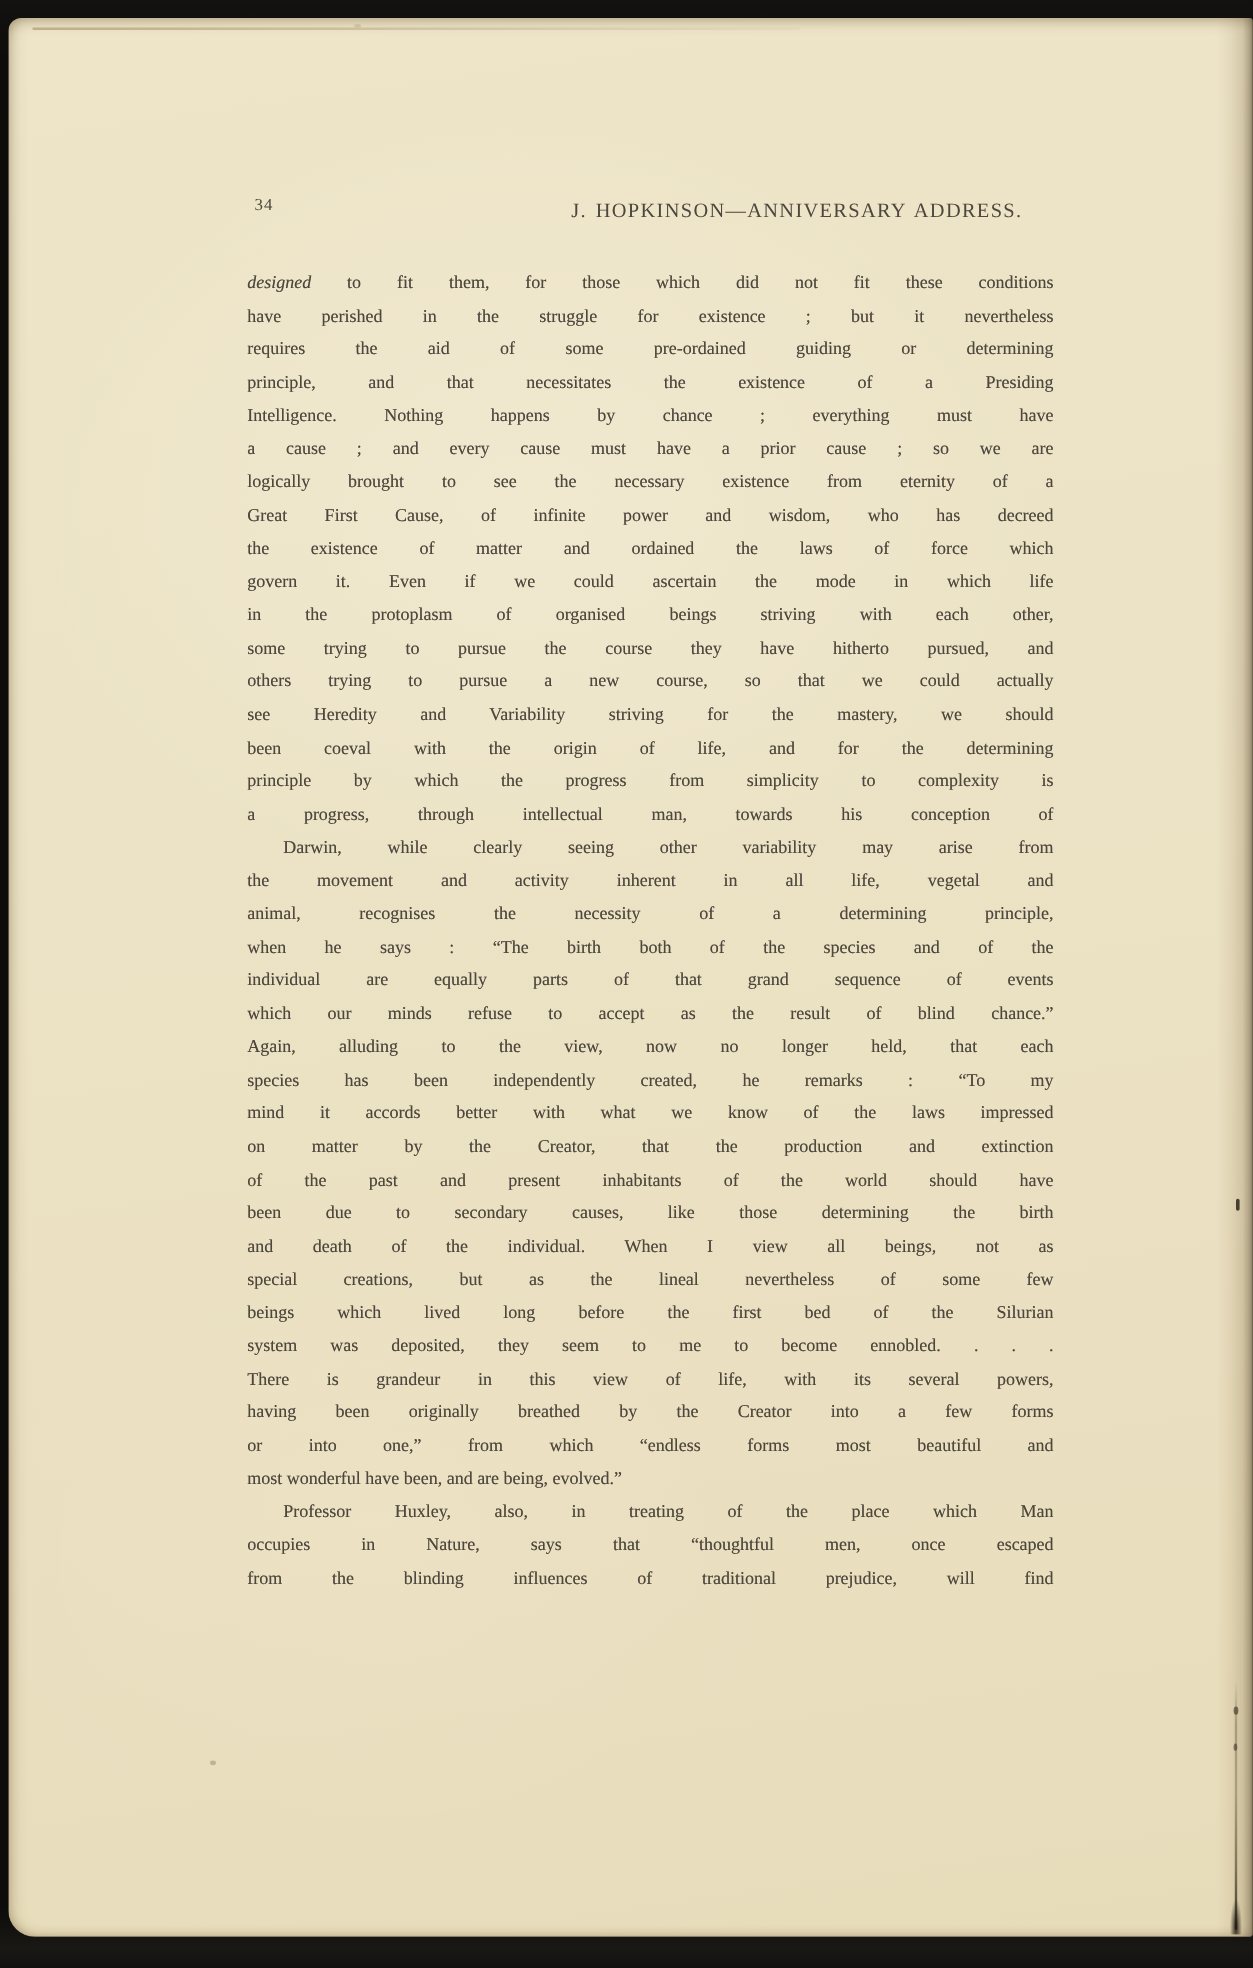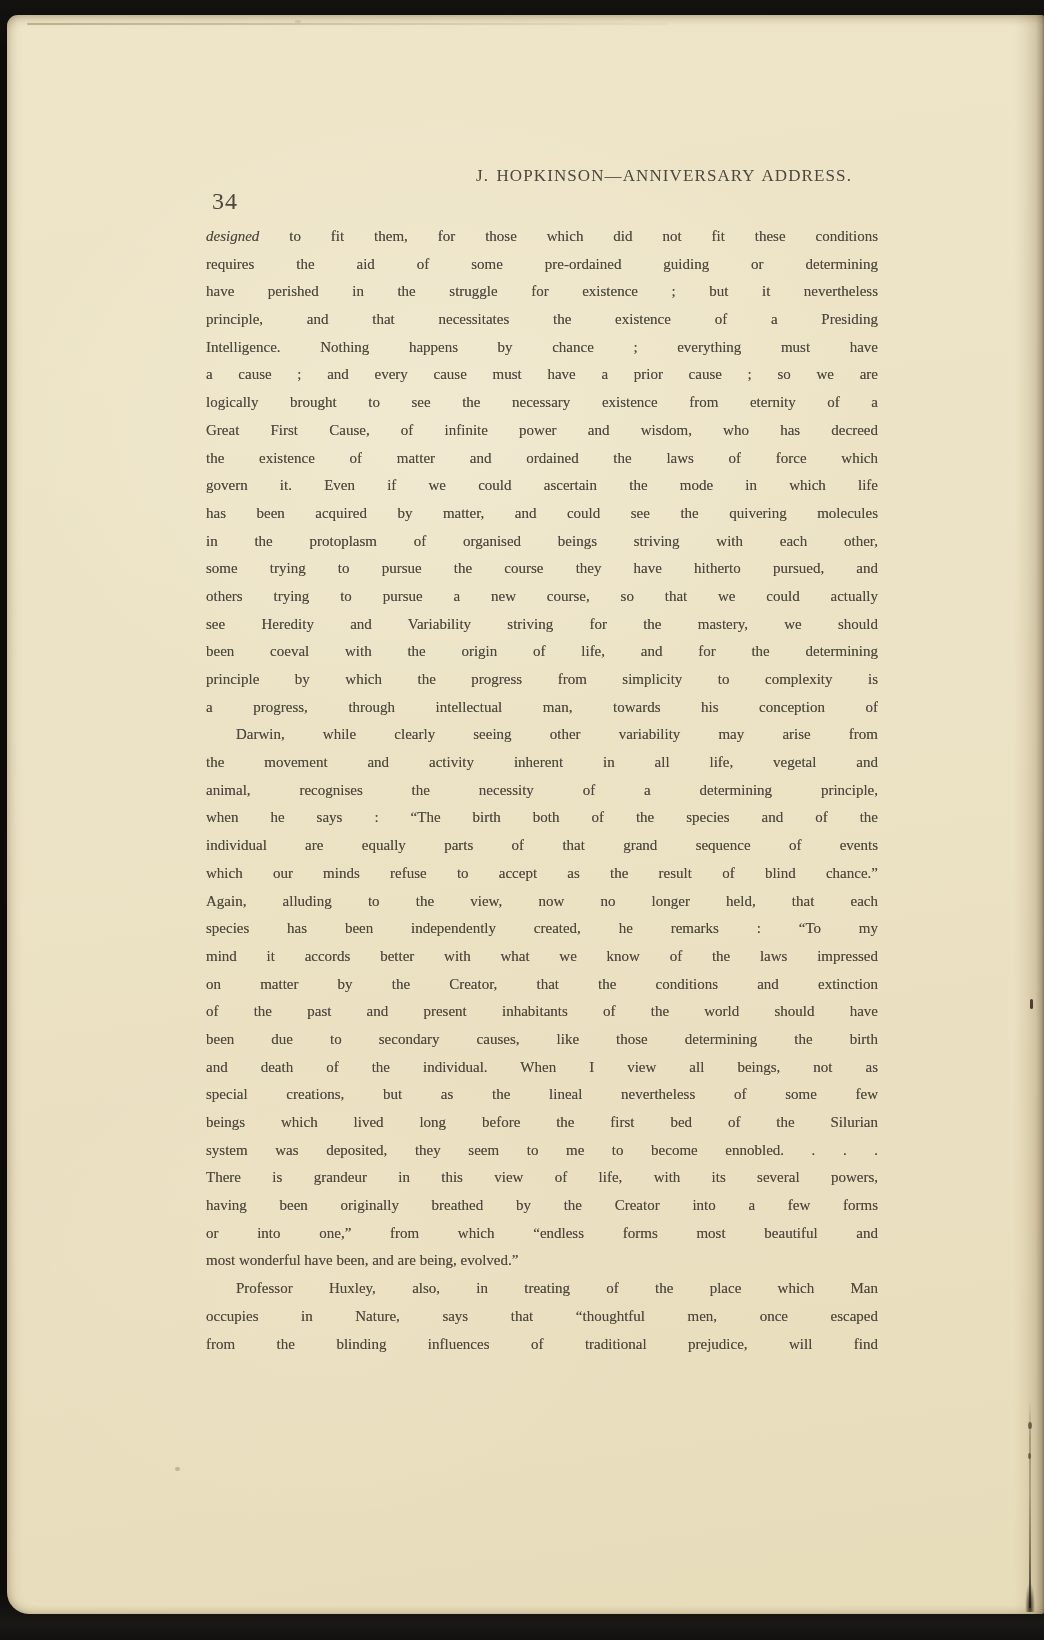--- a/index.html
+++ b/index.html
@@ -32,21 +32,21 @@
       rgba(115,92,52,0.22) 72%,
       rgba(85,68,38,0.40) 92%,
       rgba(60,48,28,0.55) 100%);
   }
   .header {
     position: absolute; left: 199px; top: 148px; width: 672px; height: 24px;
     color: var(--ink); letter-spacing: 0.5px;
   }
   .pagenum {
     position: absolute; left: 6px; top: 1px;
-    font-size: 24px; letter-spacing: 1px; margin-top: 24px;
+    font-size: 14px; letter-spacing: 1px;
   }
   .running-title {
     position: absolute; left: 0; right: 26px; top: 3px;
     text-align: right;
     font-size: 17px; letter-spacing: 1.1px; word-spacing: 2px;
   }
   .text-block {
     position: absolute; left: 199px; top: 208px; width: 672px;
     font-size: 15px; line-height: 27.7px;
     color: var(--ink);
@@ -92,47 +92,46 @@
 <div class="page">
   <div class="top-edge-line"></div>
 
   <div class="header">
     <span class="pagenum">34</span>
     <span class="running-title">J. HOPKINSON—ANNIVERSARY ADDRESS.</span>
   </div>
 
   <div class="text-block">
       <div class="line"><span class="it">designed</span><span> to fit them, for those which did not fit these conditions</span></div>
+      <div class="line"><span>have perished in the struggle for existence ; but it nevertheless</span></div>
       <div class="line"><span>requires the aid of some pre-ordained guiding or determining</span></div>
-      <div class="line"><span>have perished in the struggle for existence ; but it nevertheless</span></div>
       <div class="line"><span>principle, and that necessitates the existence of a Presiding</span></div>
       <div class="line"><span>Intelligence. Nothing happens by chance ; everything must have</span></div>
       <div class="line"><span>a cause ; and every cause must have a prior cause ; so we are</span></div>
       <div class="line"><span>logically brought to see the necessary existence from eternity of a</span></div>
       <div class="line"><span>Great First Cause, of infinite power and wisdom, who has decreed</span></div>
       <div class="line"><span>the existence of matter and ordained the laws of force which</span></div>
       <div class="line"><span>govern it. Even if we could ascertain the mode in which life</span></div>
-      <div class="line"><span>has been acquired by matter, and could see the quivering molecules</span></div>
       <div class="line"><span>in the protoplasm of organised beings striving with each other,</span></div>
       <div class="line"><span>some trying to pursue the course they have hitherto pursued, and</span></div>
       <div class="line"><span>others trying to pursue a new course, so that we could actually</span></div>
       <div class="line"><span>see Heredity and Variability striving for the mastery, we should</span></div>
       <div class="line"><span>been coeval with the origin of life, and for the determining</span></div>
       <div class="line"><span>principle by which the progress from simplicity to complexity is</span></div>
       <div class="line"><span>a progress, through intellectual man, towards his conception of</span></div>
       <div class="line indent"><span>Darwin, while clearly seeing other variability may arise from</span></div>
       <div class="line"><span>the movement and activity inherent in all life, vegetal and</span></div>
       <div class="line"><span>animal, recognises the necessity of a determining principle,</span></div>
       <div class="line"><span>when he says : “The birth both of the species and of the</span></div>
       <div class="line"><span>individual are equally parts of that grand sequence of events</span></div>
       <div class="line"><span>which our minds refuse to accept as the result of blind chance.”</span></div>
       <div class="line"><span>Again, alluding to the view, now no longer held, that each</span></div>
       <div class="line"><span>species has been independently created, he remarks : “To my</span></div>
       <div class="line"><span>mind it accords better with what we know of the laws impressed</span></div>
-      <div class="line"><span>on matter by the Creator, that the conditions and extinction</span></div>
+      <div class="line"><span>on matter by the Creator, that the production and extinction</span></div>
       <div class="line"><span>of the past and present inhabitants of the world should have</span></div>
       <div class="line"><span>been due to secondary causes, like those determining the birth</span></div>
       <div class="line"><span>and death of the individual. When I view all beings, not as</span></div>
       <div class="line"><span>special creations, but as the lineal nevertheless of some few</span></div>
       <div class="line"><span>beings which lived long before the first bed of the Silurian</span></div>
       <div class="line"><span>system was deposited, they seem to me to become ennobled. . . .</span></div>
       <div class="line"><span>There is grandeur in this view of life, with its several powers,</span></div>
       <div class="line"><span>having been originally breathed by the Creator into a few forms</span></div>
       <div class="line"><span>or into one,” from which “endless forms most beautiful and</span></div>
       <div class="line short"><span>most wonderful have been, and are being, evolved.”</span></div>

